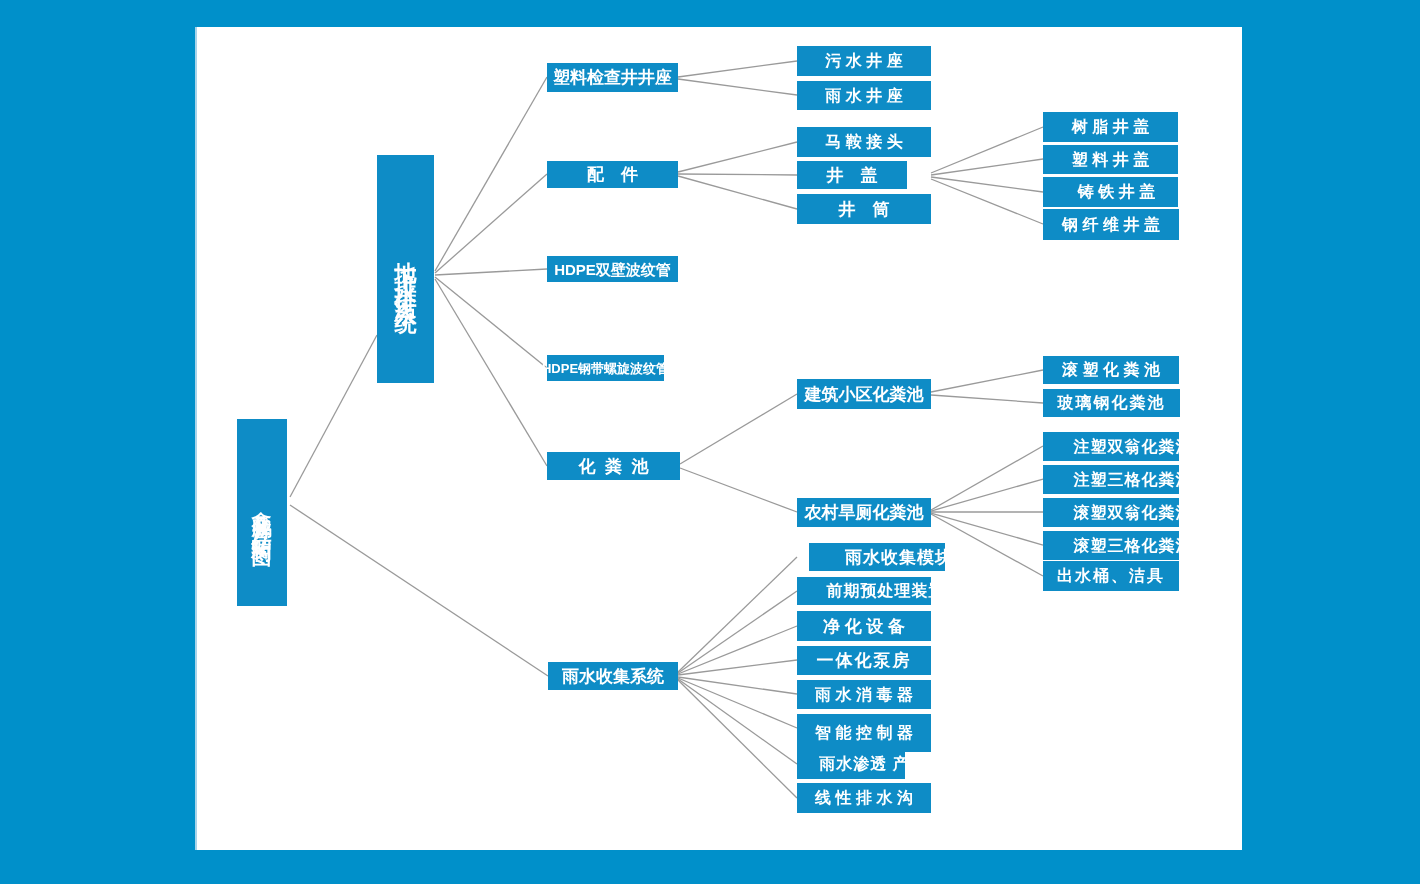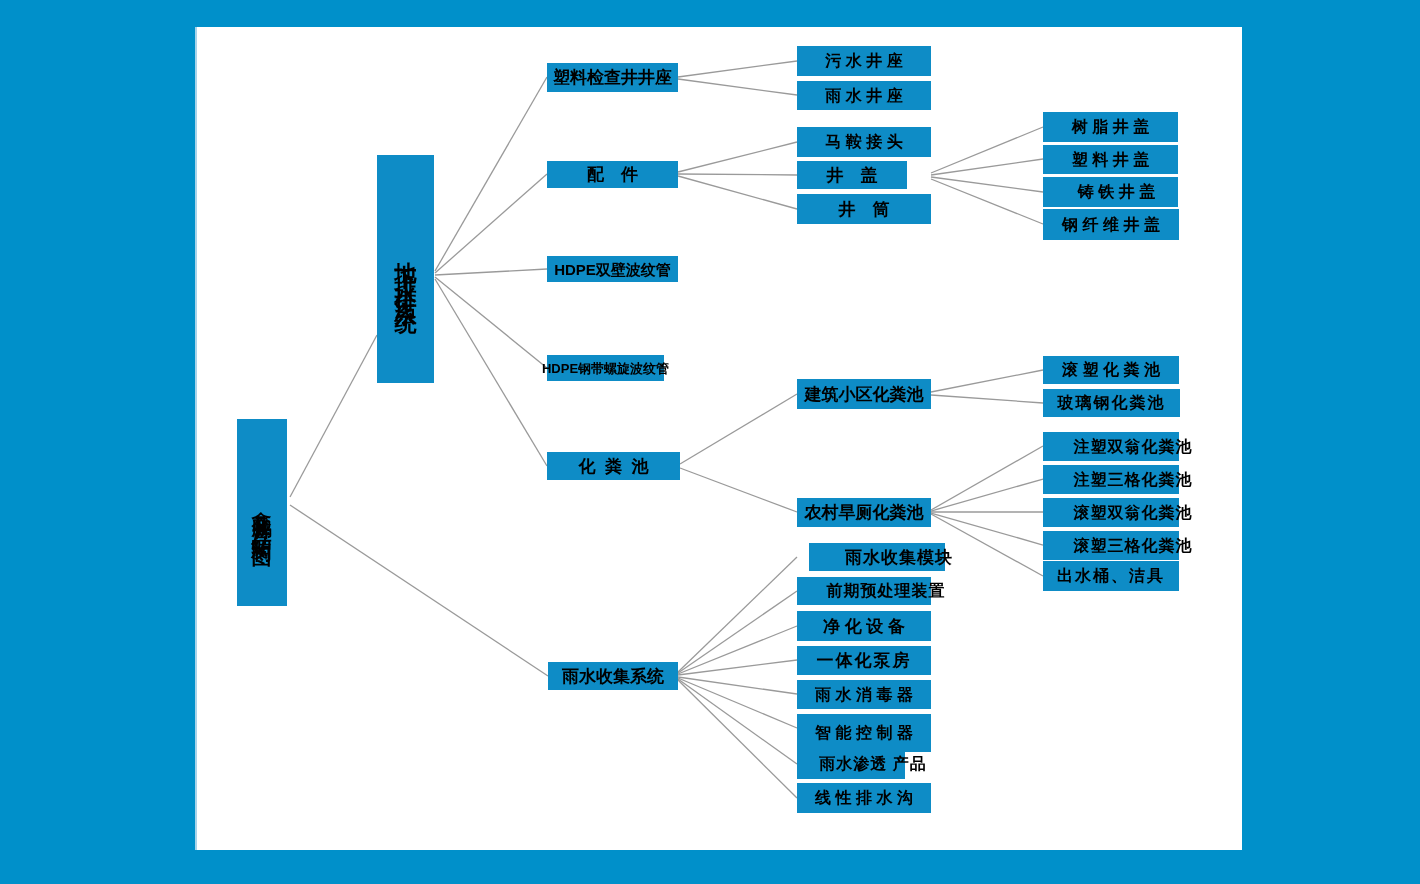--- a/index.html
+++ b/index.html
@@ -28,21 +28,21 @@
     width: 1045px; height: 823px;
   }
   svg.edges line {
     stroke: #9a9a9a;
     stroke-width: 1.3;
   }
 
   .node {
     position: absolute;
     background: #0e8cc6;
-    color: #000000;
+    color: #ffffff;
     display: flex;
     align-items: center;
     justify-content: center;
     font-weight: bold;
     font-size: 17px;
     white-space: pre;
     line-height: 1;
     box-sizing: border-box;
   }
 

